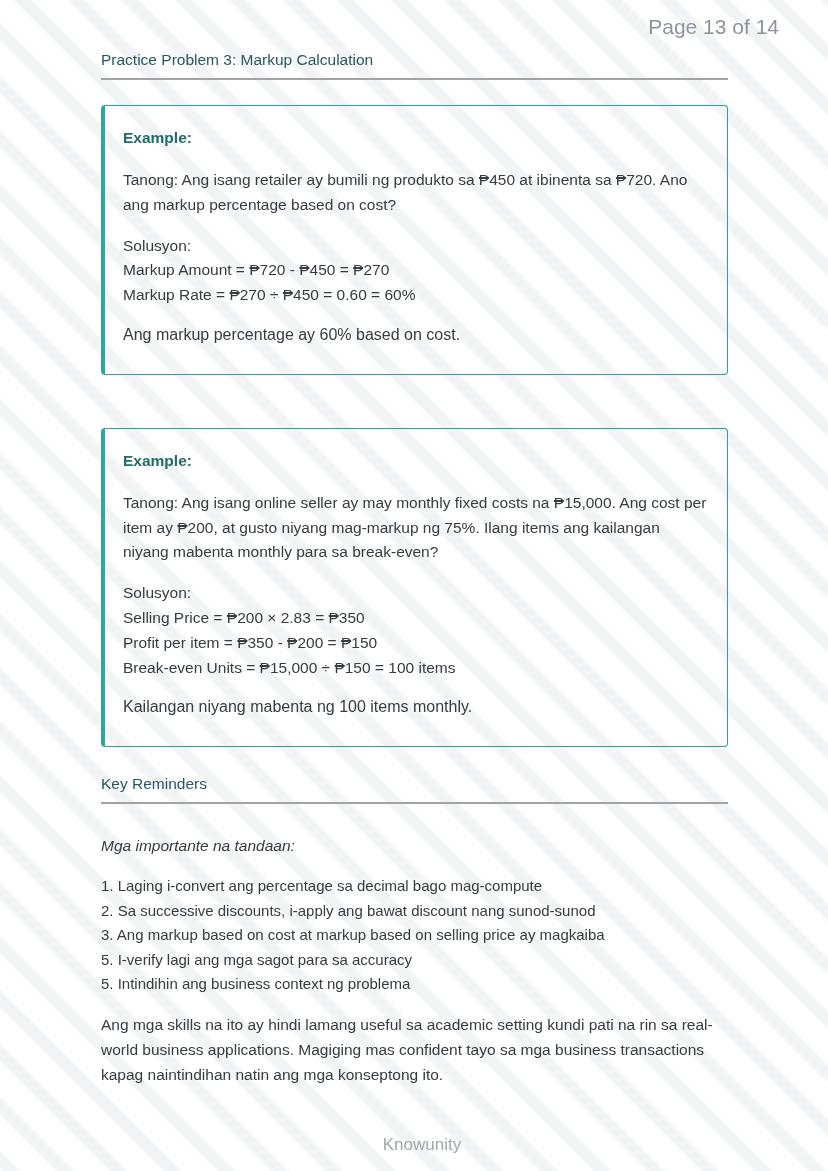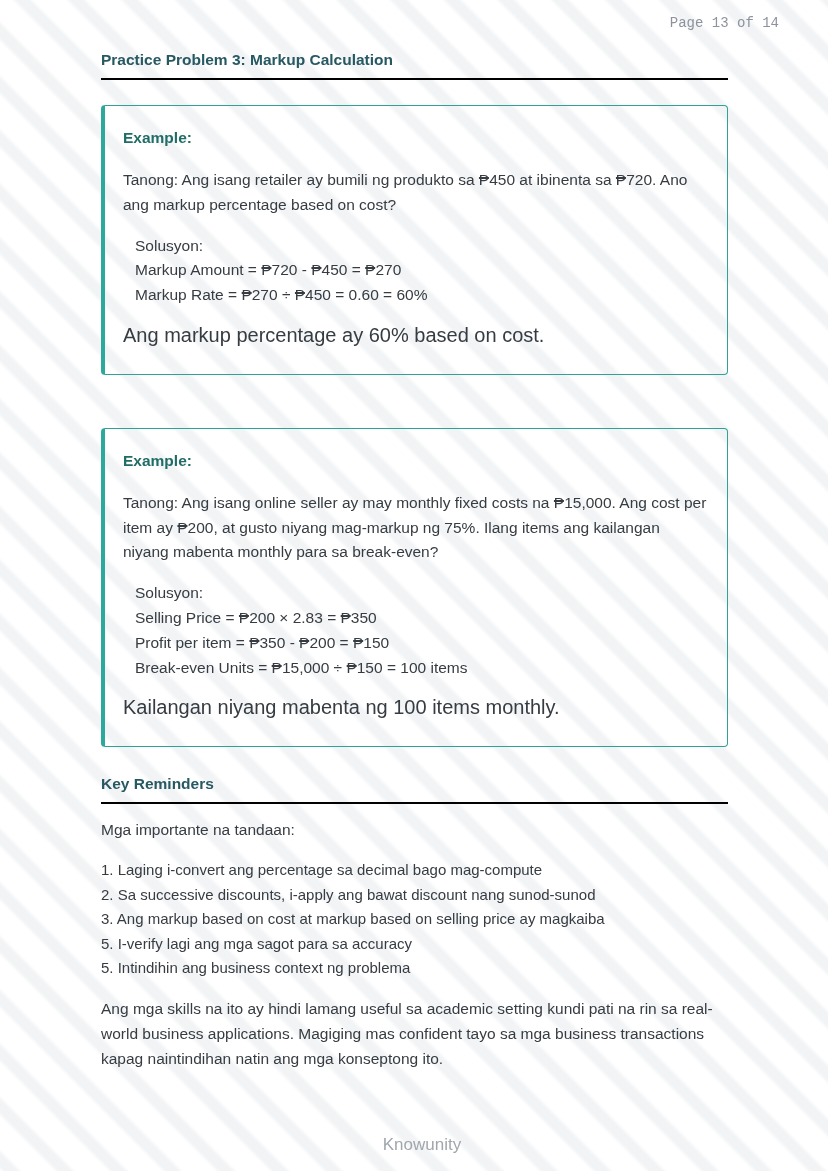--- a/index.html
+++ b/index.html
@@ -24,40 +24,40 @@
       rgba(231, 234, 238, 0.0) 16px,
       rgba(231, 234, 238, 0.0) 38px
     );
     pointer-events: none;
     z-index: 0;
   }
   .page-indicator {
     position: absolute;
     top: 15px;
     right: 49px;
-    font-family: Liberation Mono, monospace;
-    font-size: 14px;
+    font-family: Liberation Sans, sans-serif;
+    font-size: 21px;
     color: #8d939d;
     z-index: 1;
   }
   .content {
     position: relative;
     z-index: 1;
     margin-left: 101px;
     width: 627px;
     padding-top: 51px;
     box-sizing: content-box;
   }
   .section-title {
     margin: 0;
     font-size: 15.5px;
-    font-weight: bold;
+    font-weight: normal;
     color: #275962;
     padding-bottom: 10px;
-    border-bottom: 2px solid #000000;
+    border-bottom: 2px solid #a3a3a3;
     line-height: 17px;
   }
   .example-box {
     margin-top: 25px;
     border: 1.5px solid #2fa296;
     border-left: 4px solid #2ca89c;
     border-radius: 4px;
     padding: 21px 20px 26px 18px;
     background: transparent;
     box-sizing: border-box;
@@ -70,34 +70,35 @@
   }
   .para {
     font-size: 15.5px;
     line-height: 24.8px;
     margin: 21px 0 0 0;
     color: #363c41;
   }
   .solution-block {
     font-size: 15.5px;
     line-height: 24.8px;
-    margin: 16px 0 0 12px;
+    margin: 16px 0 0 0;
     color: #363c41;
   }
   .conclusion {
-    font-size: 20px;
+    font-size: 16px;
     line-height: 24.8px;
     margin: 15px 0 0 0;
     color: #363c41;
   }
   .gap-after-box { height: 28px; }
   .reminders-intro {
     font-size: 15.5px;
     line-height: 24.8px;
-    margin: 14px 0 0 0;
+    margin: 30px 0 0 0;
+    font-style: italic;
   }
   .reminders-list {
     margin: 15px 0 1px 0;
     font-size: 15px;
     line-height: 24.6px;
   }
   .closing {
     font-size: 15.5px;
     line-height: 24.8px;
     margin: 16px 0 0 0;

